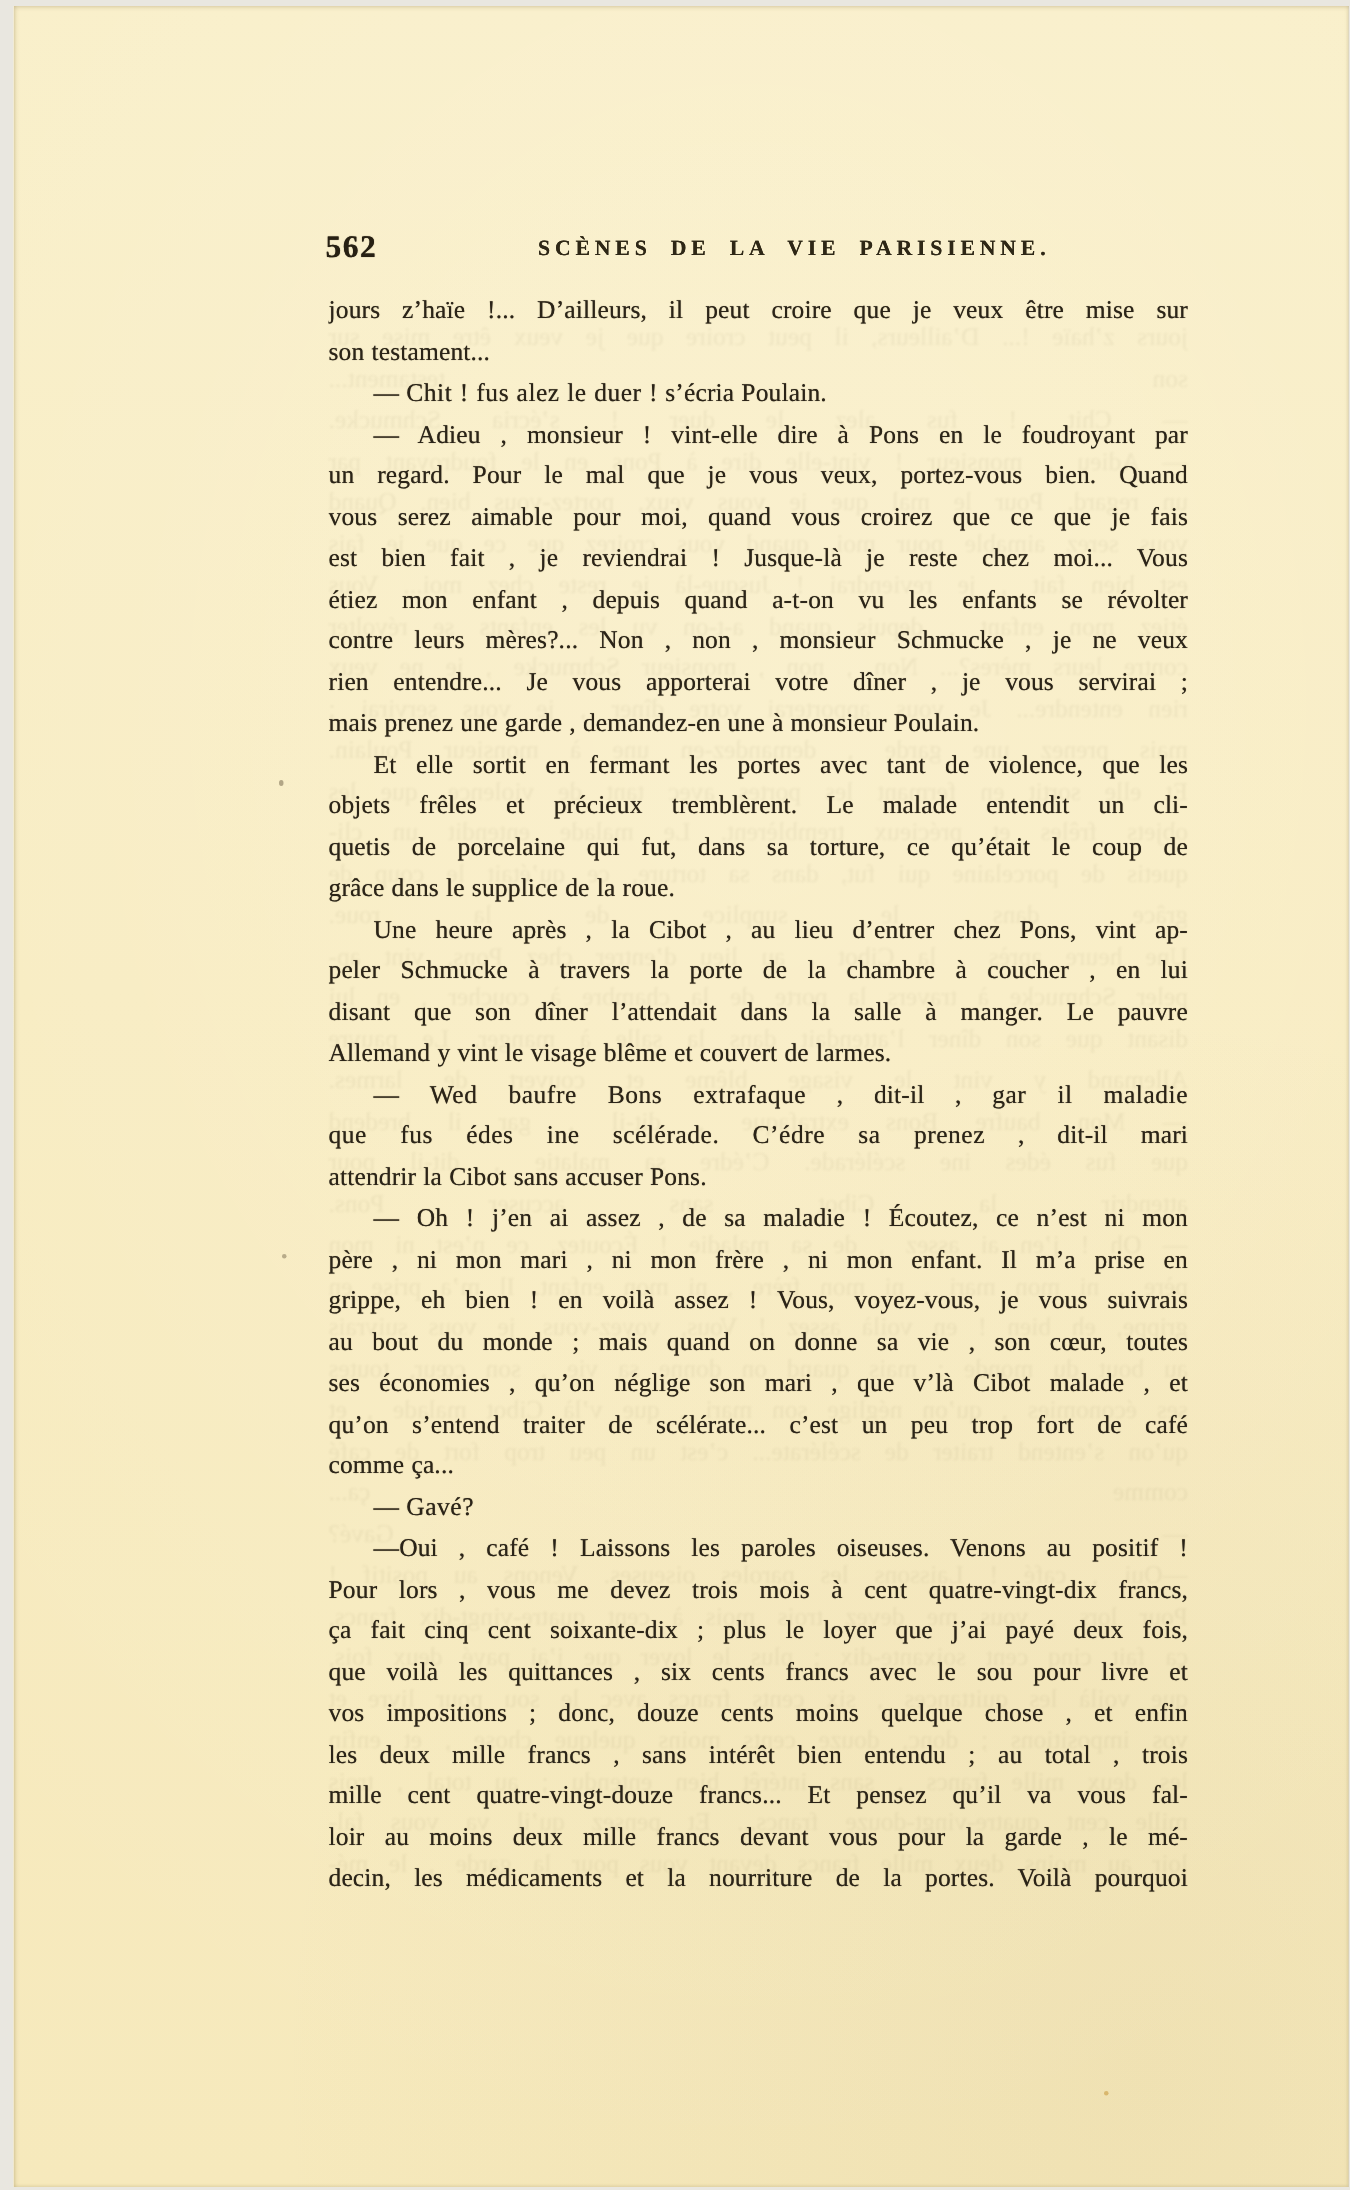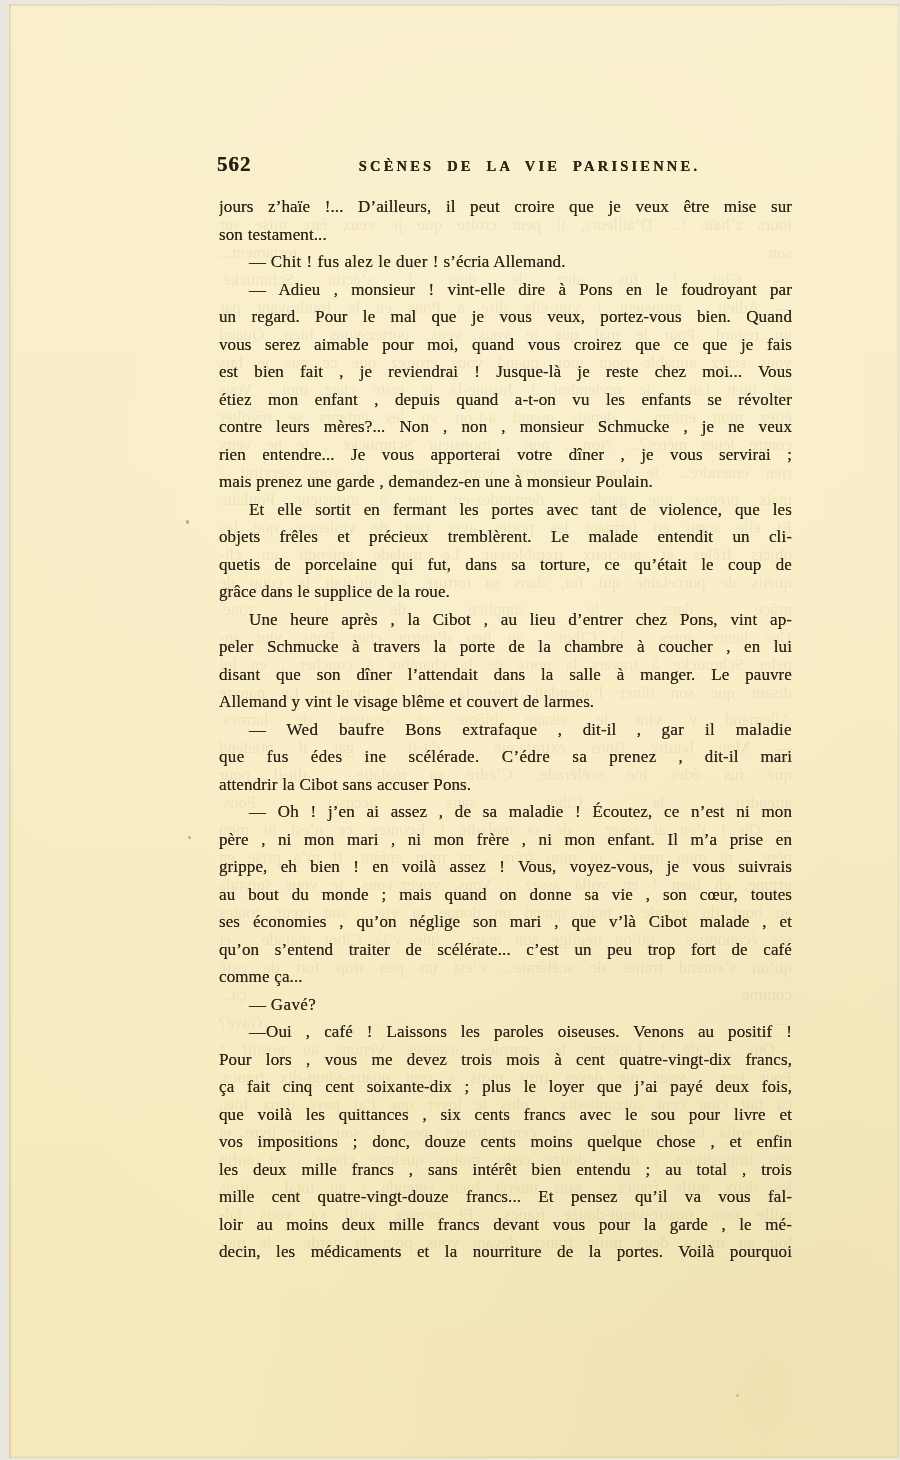--- a/index.html
+++ b/index.html
@@ -80,21 +80,21 @@
         <div class="bline">loir au moins deux mille francs devant vous pour la garde , le mé-</div>
       </div>
     <div class="content">
       <div class="running-head">
         <span class="pageno">562</span>
         <div class="rtitle">SCÈNES DE LA VIE PARISIENNE.</div>
       </div>
       <div class="body" id="body">
           <div class="line"><span>jours z’haïe !... D’ailleurs, il peut croire que je veux être mise sur</span></div>
           <div class="line short"><span>son testament...</span></div>
-          <div class="line short indent"><span>— </span><span class="it">Chit ! fus alez le duer !</span><span> s’écria Allemand.</span></div>
+          <div class="line short indent"><span>— </span><span class="it">Chit ! fus alez le duer !</span><span> s’écria Poulain.</span></div>
           <div class="line indent"><span>— Adieu , monsieur ! vint-elle dire à Pons en le foudroyant par</span></div>
           <div class="line"><span>un regard. Pour le mal que je vous veux, portez-vous bien. Quand</span></div>
           <div class="line"><span>vous serez aimable pour moi, quand vous croirez que ce que je fais</span></div>
           <div class="line"><span>est bien fait , je reviendrai ! Jusque-là je reste chez moi... Vous</span></div>
           <div class="line"><span>étiez mon enfant , depuis quand a-t-on vu les enfants se révolter</span></div>
           <div class="line"><span>contre leurs mères?... Non , non , monsieur Schmucke , je ne veux</span></div>
           <div class="line"><span>rien entendre... Je vous apporterai votre dîner , je vous servirai ;</span></div>
           <div class="line short"><span>mais prenez une garde , demandez-en une à monsieur Poulain.</span></div>
           <div class="line indent"><span>Et elle sortit en fermant les portes avec tant de violence, que les</span></div>
           <div class="line"><span>objets frêles et précieux tremblèrent. Le malade entendit un cli-</span></div>

